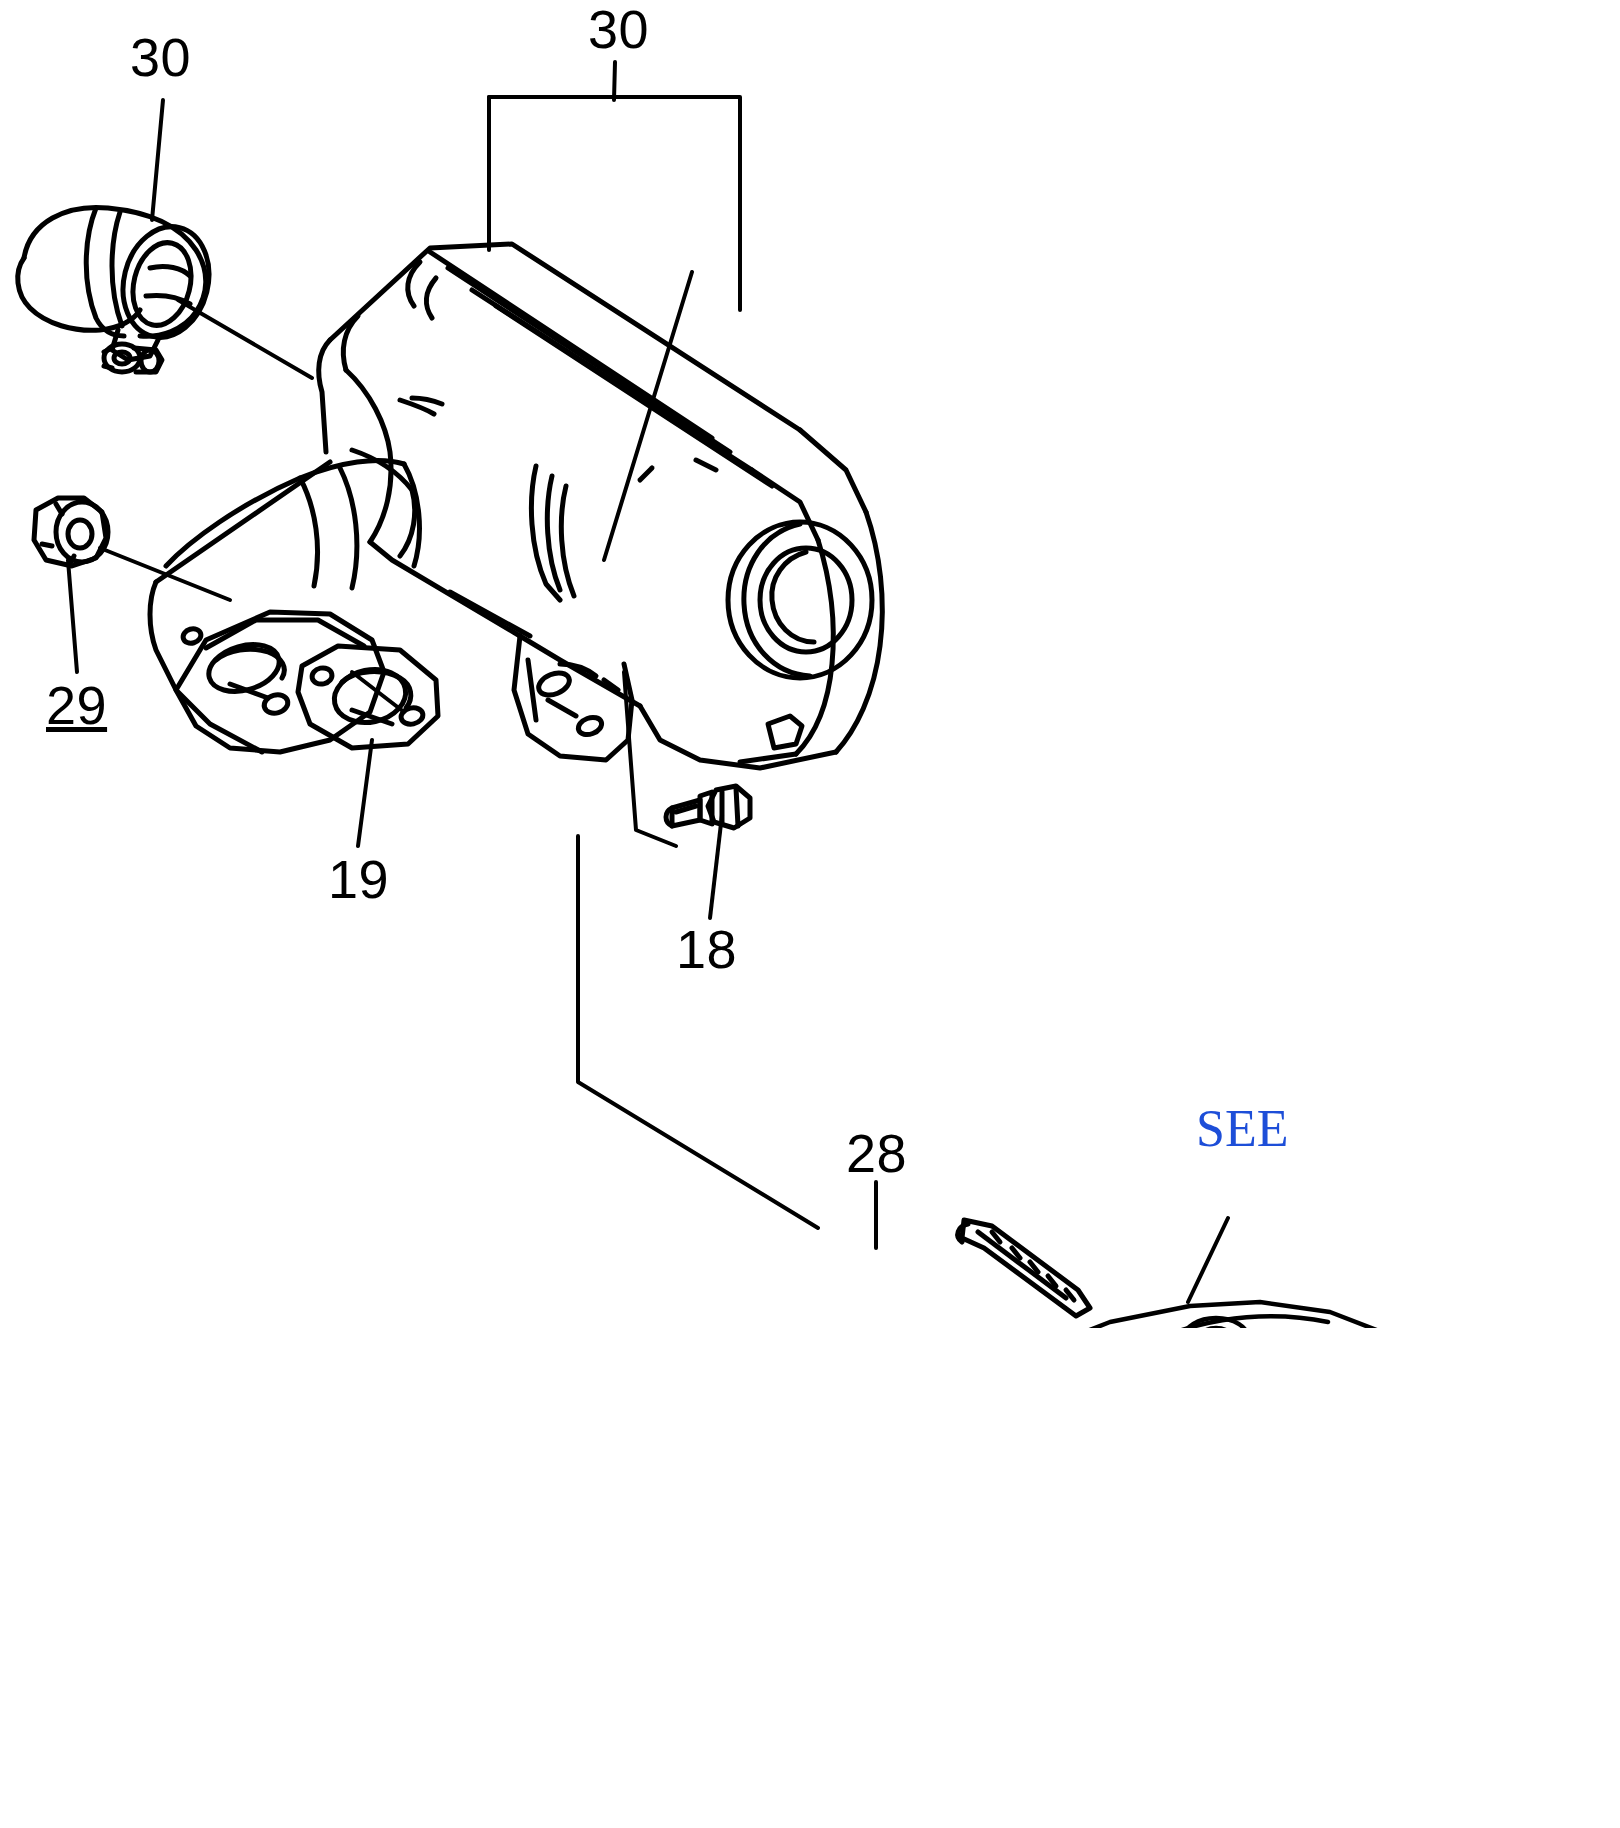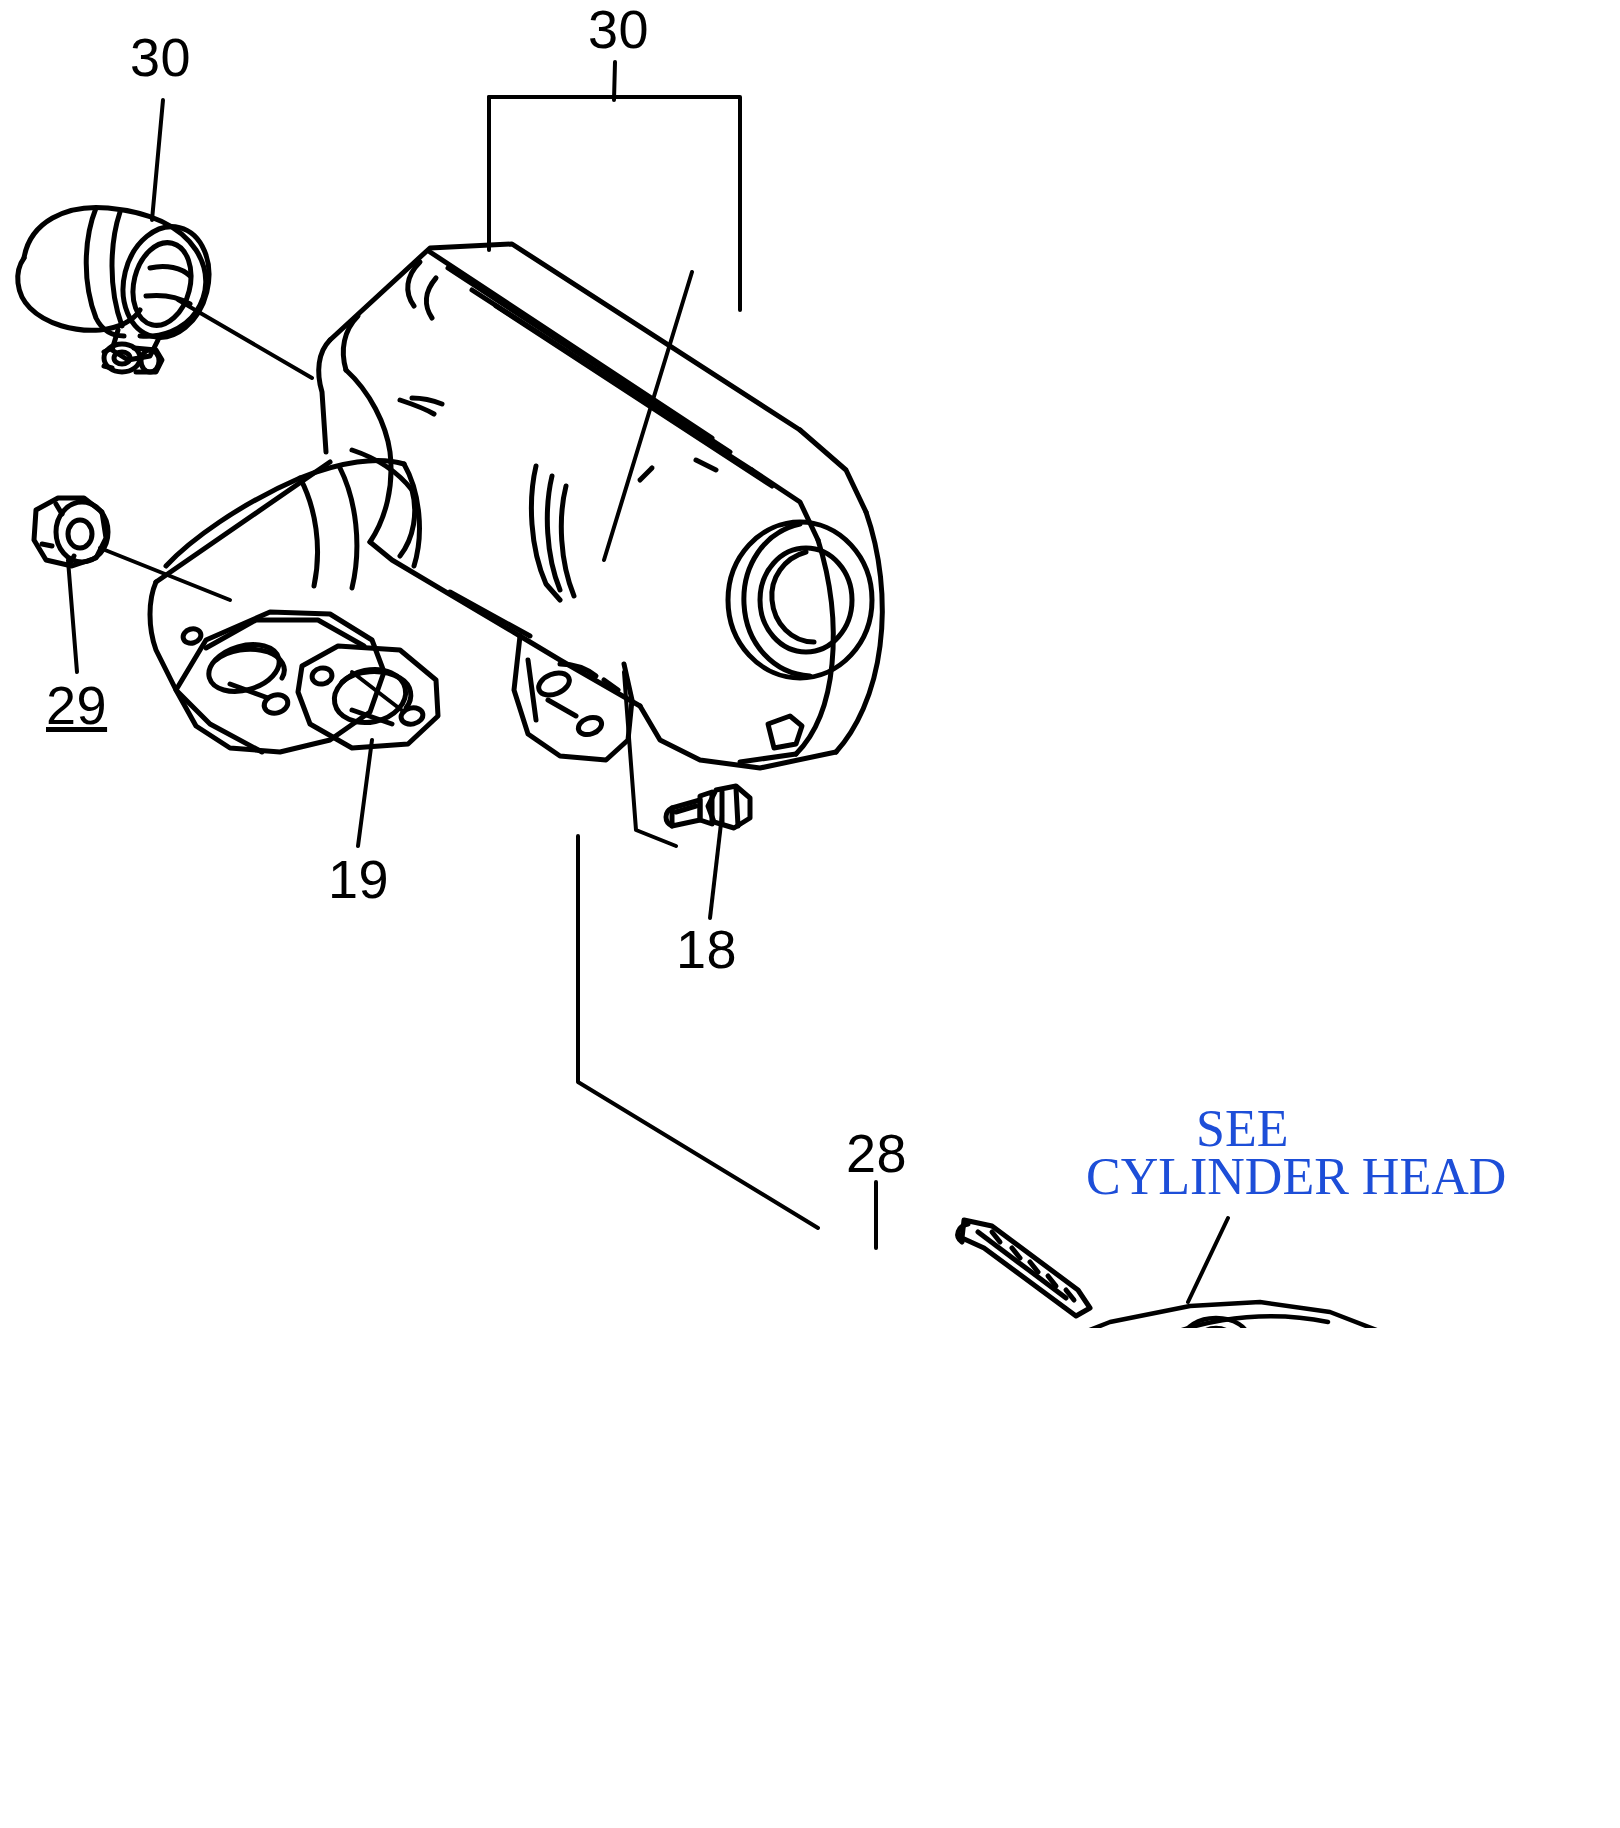--- a/index.html
+++ b/index.html
@@ -315,15 +315,14 @@
   <div class="callout-label" style="left:46px; top:678px;text-decoration:underline;">29</div>
 
   <div class="callout-label" style="left:328px; top:852px;">19</div>
 
   <div class="callout-label" style="left:676px; top:922px;">18</div>
 
   <div class="callout-label" style="left:846px; top:1126px;">28</div>
 
   <div class="note-text" style="left:1196px; top:1098px;">SEE</div>
 
-  <div class="note-text" style="left:1086px; top:1146px;">CYLINDER HEAD</div>
 
 </div>
 
 </body></html>

